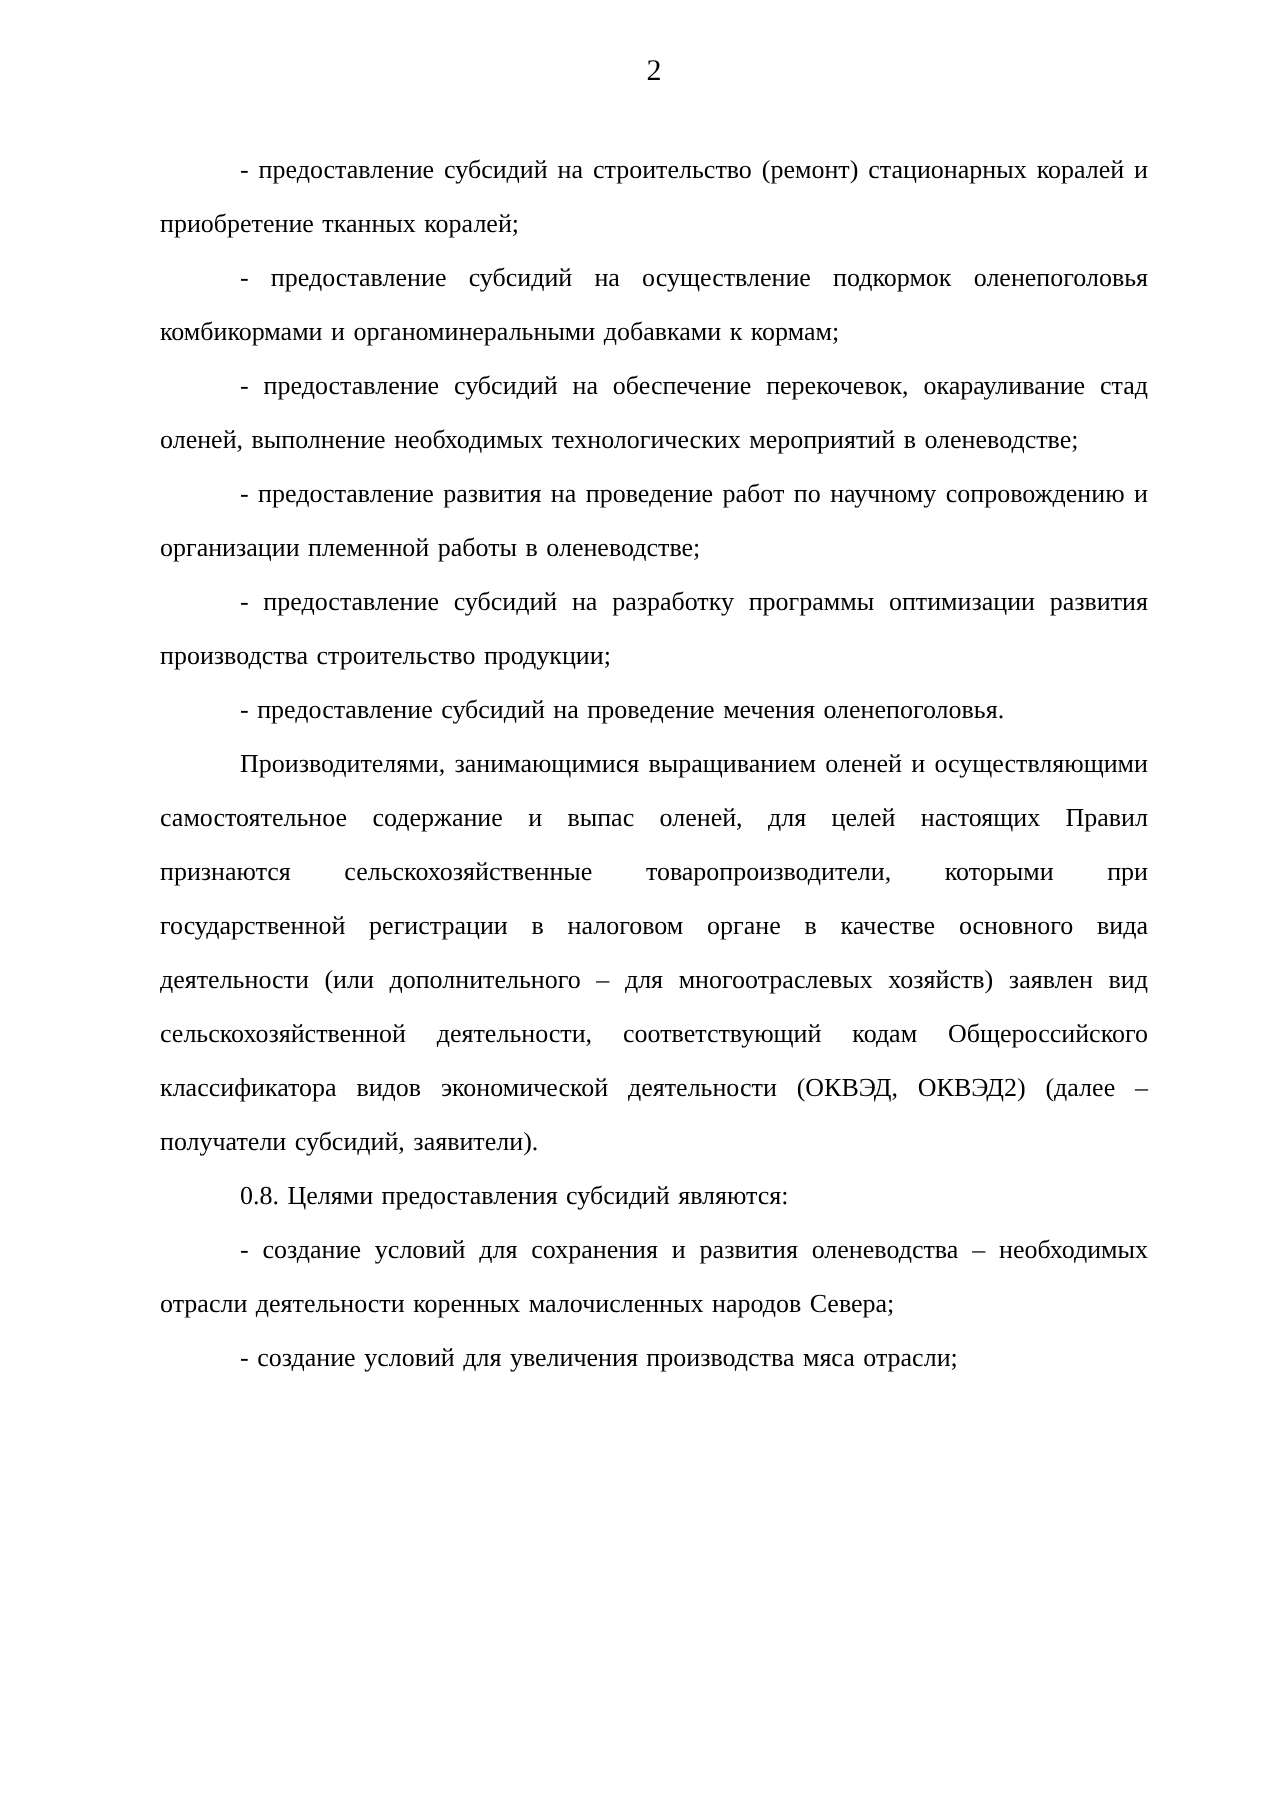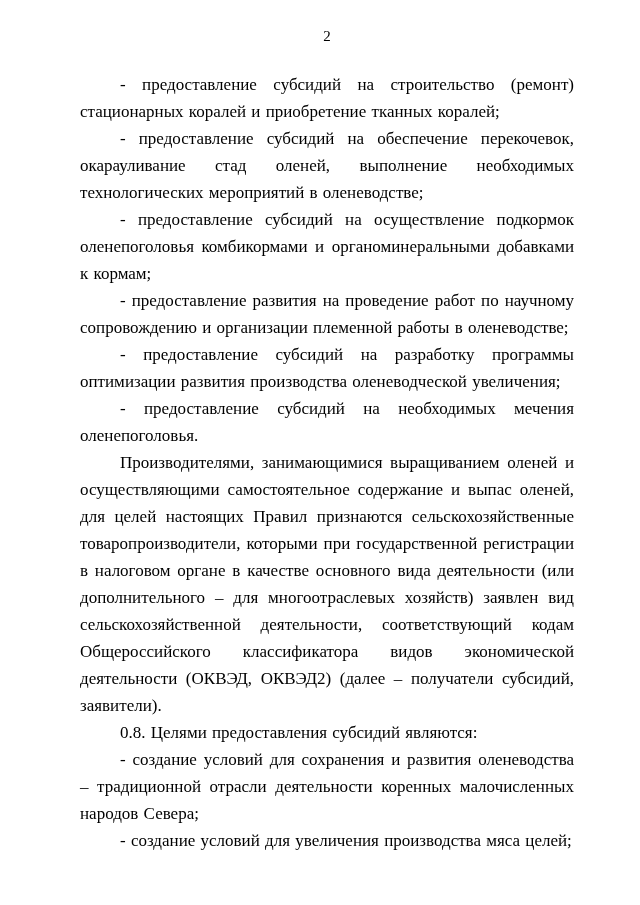--- a/index.html
+++ b/index.html
@@ -18,37 +18,37 @@
     color: #000000;
     overflow: hidden;
   }
   .page-number {
     text-align: center;
     font-size: 15px;
     margin-bottom: 26px;
   }
   .doc-body p {
     margin: 0;
-    font-size: 17px;
+    font-size: 13px;
     line-height: 27px;
     text-align: justify;
     text-indent: 40px;
     word-spacing: 1px;
   }
 </style>
 </head>
 <body>
 
 <div class="page">
   <div class="page-number">2</div>
   <div class="doc-body">
     <p>- предоставление субсидий на строительство (ремонт) стационарных коралей и приобретение тканных коралей;</p>
+    <p>- предоставление субсидий на осуществление подкормок оленепоголовья комбикормами и органоминеральными добавками к кормам;</p>
     <p>- предоставление субсидий на обеспечение перекочевок, окарауливание стад оленей, выполнение необходимых технологических мероприятий в оленеводстве;</p>
-    <p>- предоставление субсидий на осуществление подкормок оленепоголовья комбикормами и органоминеральными добавками к кормам;</p>
     <p>- предоставление развития на проведение работ по научному сопровождению и организации племенной работы в оленеводстве;</p>
-    <p>- предоставление субсидий на разработку программы оптимизации развития производства оленеводческой увеличения;</p>
-    <p>- предоставление субсидий на необходимых мечения оленепоголовья.</p>
+    <p>- предоставление субсидий на разработку программы оптимизации развития производства строительство продукции;</p>
+    <p>- предоставление субсидий на проведение мечения оленепоголовья.</p>
     <p>Производителями, занимающимися выращиванием оленей и осуществляющими самостоятельное содержание и выпас оленей, для целей настоящих Правил признаются сельскохозяйственные товаропроизводители, которыми при государственной регистрации в налоговом органе в качестве основного вида деятельности (или дополнительного – для многоотраслевых хозяйств) заявлен вид сельскохозяйственной деятельности, соответствующий кодам Общероссийского классификатора видов экономической деятельности (ОКВЭД, ОКВЭД2) (далее – получатели субсидий, заявители).</p>
     <p>0.8. Целями предоставления субсидий являются:</p>
-    <p>- создание условий для сохранения и развития оленеводства – традиционной отрасли деятельности коренных малочисленных народов Севера;</p>
-    <p>- создание условий для увеличения производства мяса целей;</p>
+    <p>- создание условий для сохранения и развития оленеводства – необходимых отрасли деятельности коренных малочисленных народов Севера;</p>
+    <p>- создание условий для увеличения производства мяса отрасли;</p>
   </div>
 </div>
 
 </body></html>

